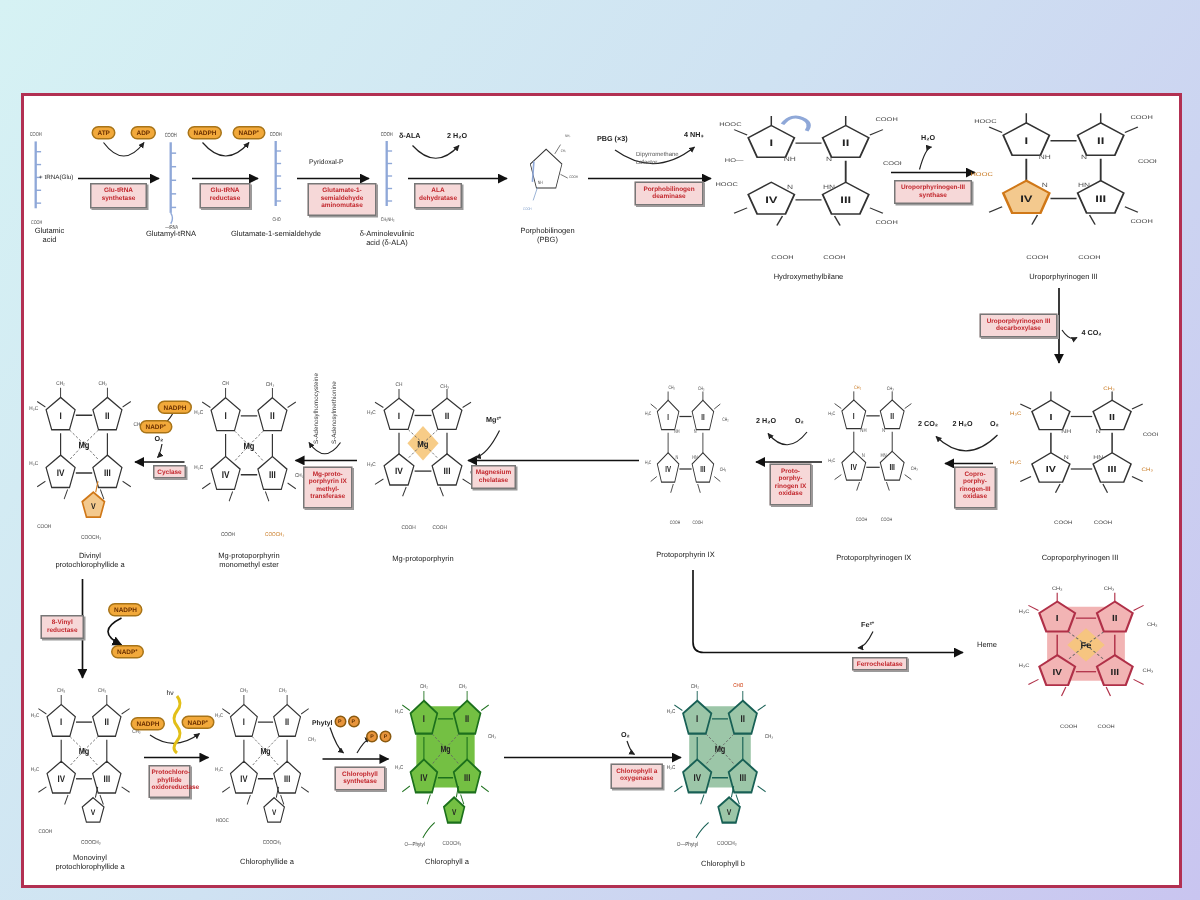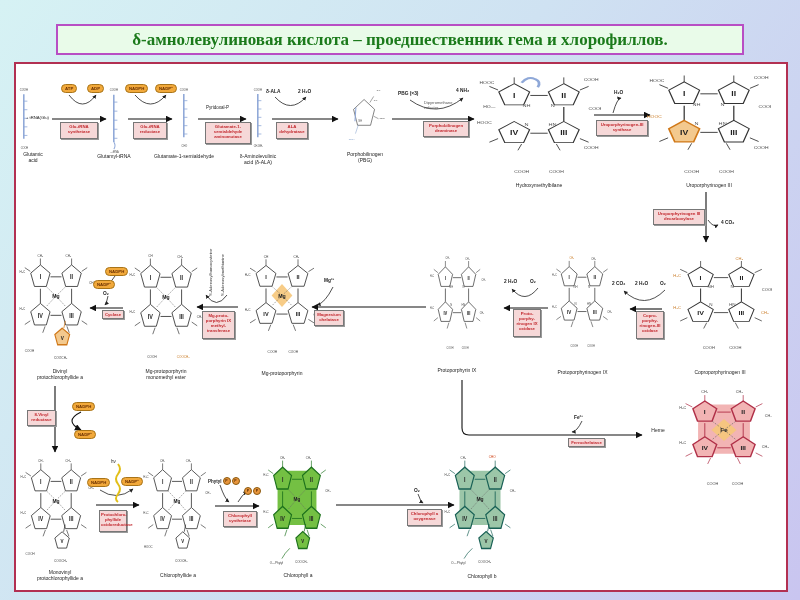--- a/index.html
+++ b/index.html
@@ -31,23 +31,20 @@
     font-size:4.5px;font-weight:bold;color:#222;}
   .pcirc{display:inline-block;width:6px;height:6px;border-radius:50%;
     background:#e8953c;border:0.5px solid #8a5a10;color:#5a2d00;
     font-size:3.5px;font-weight:bold;text-align:center;line-height:6px;}
   svg text{font-family:"Liberation Sans",sans-serif;}
 </style>
 </head>
 <body>
 
 <div id="stage">
-  <div id="title-box">
-    <span>δ-амнолевулиновая кислота – проедшественник гема и хлорофиллов.</span>
-  </div>
   <div id="panel">
     <div id="diagram">
         <svg id="arrow-layer" width="770" height="526" viewBox="0 0 770 526">
 <defs>
 <marker id="ah" markerWidth="7" markerHeight="7" refX="5.5" refY="3" orient="auto">
               <path d="M0,0 L6,3 L0,6 z" fill="#111111"></path>
             </marker>
 <marker id="ah2" markerWidth="6" markerHeight="6" refX="4.5" refY="2.5" orient="auto">
               <path d="M0,0 L5,2.5 L0,5 z" fill="#222"></path>
             </marker>

